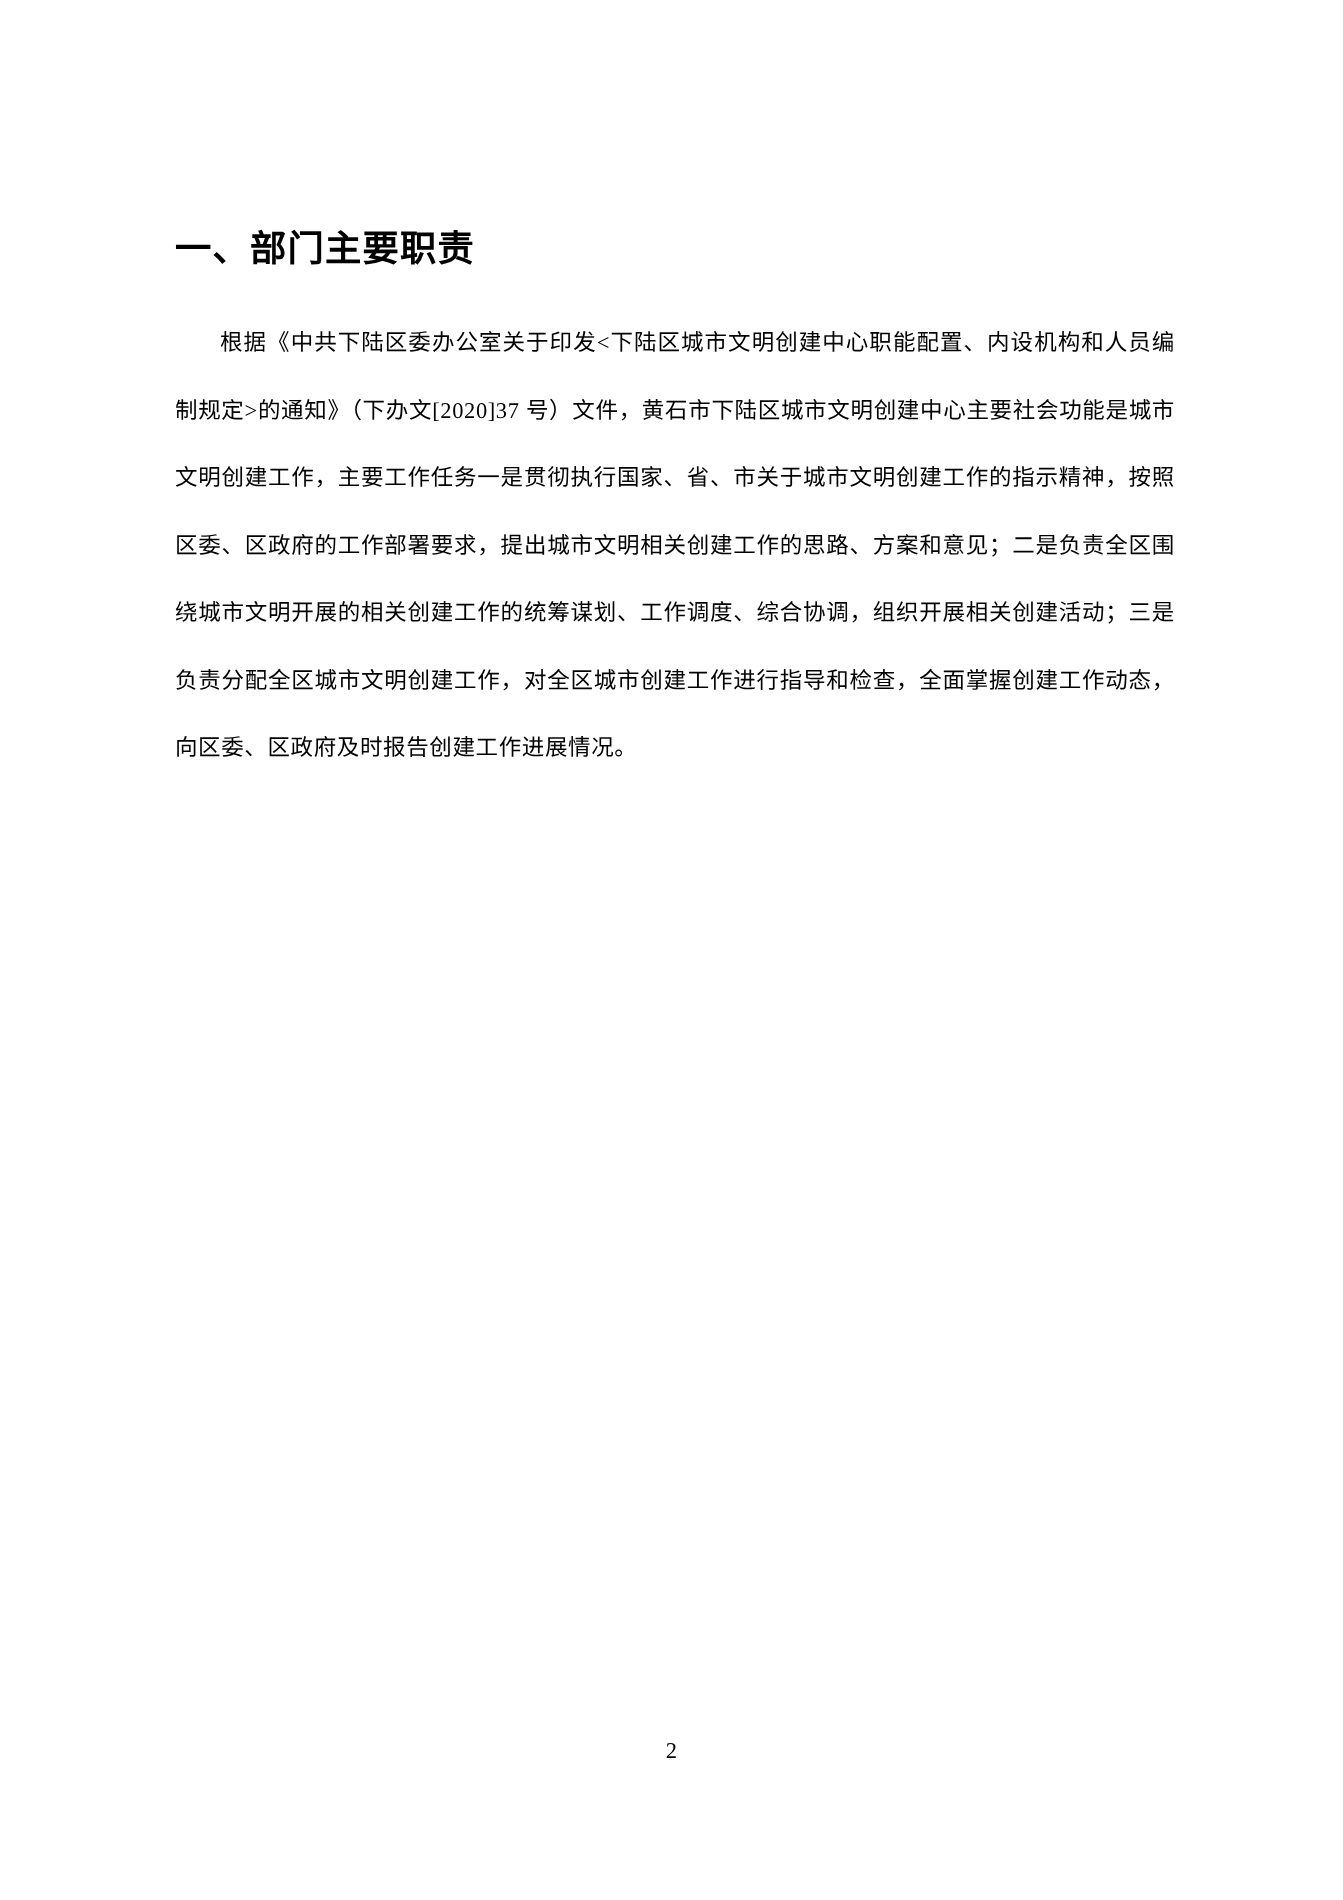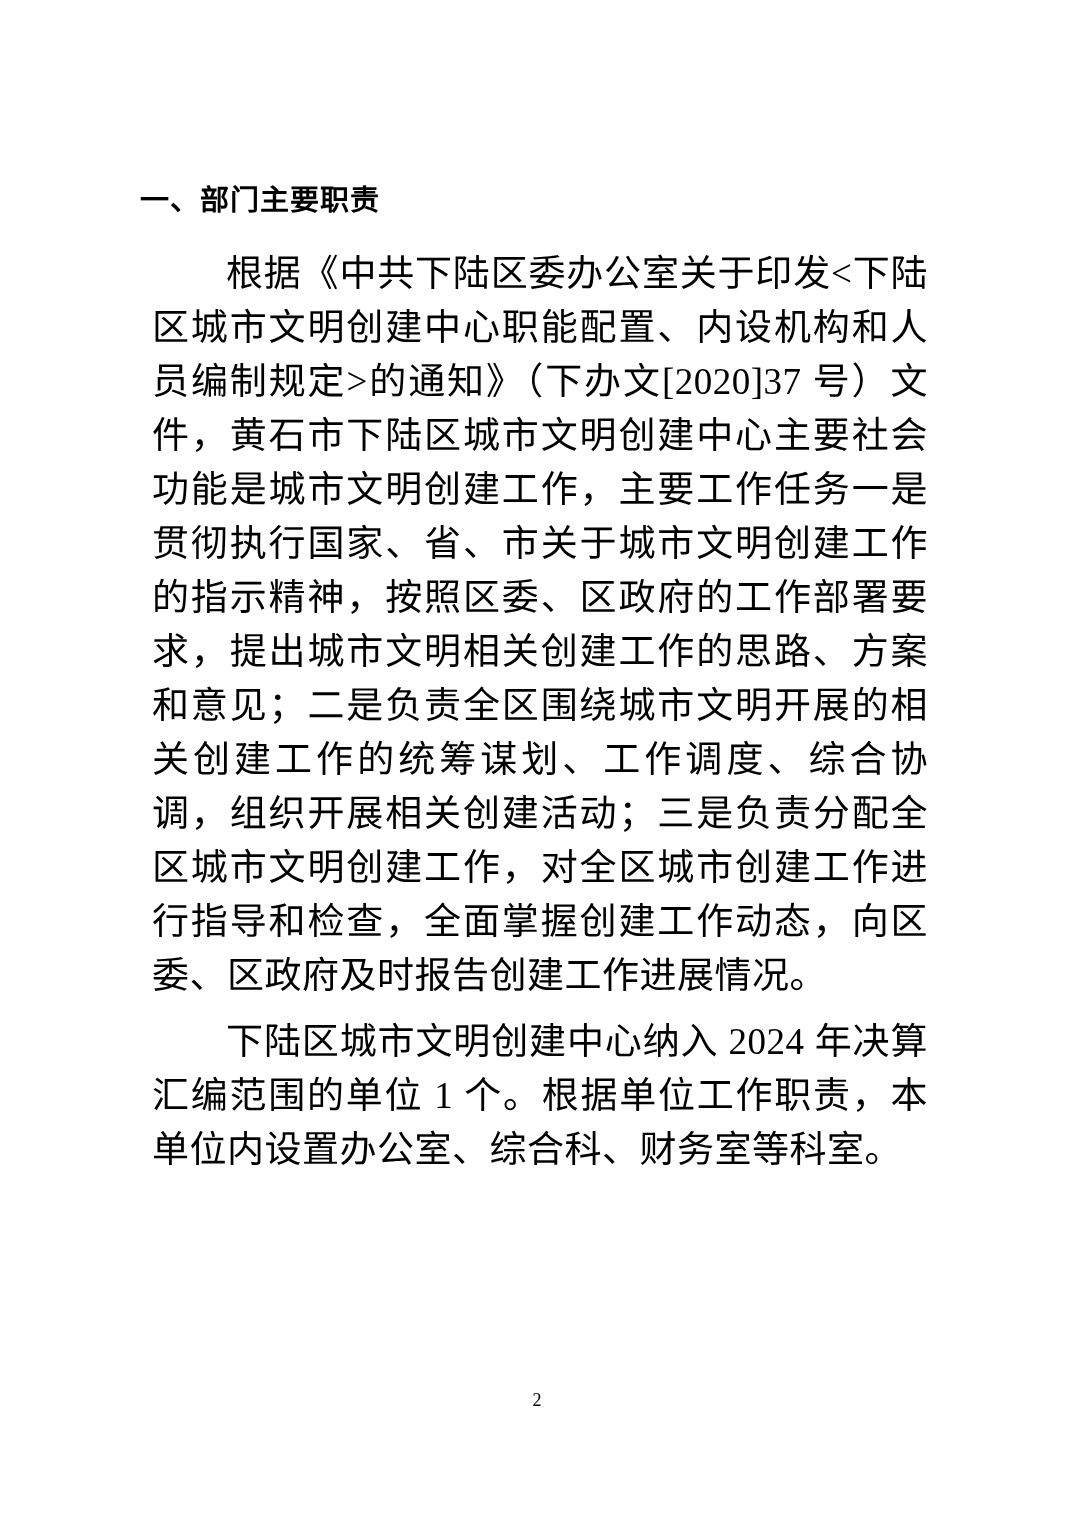--- a/index.html
+++ b/index.html
@@ -30,23 +30,23 @@
     font-size: 29px;
     letter-spacing: 1px;
     margin: 0 0 26px 0;
     line-height: 1.4;
   }
   .section-heading.second {
     margin-top: 44px;
     margin-bottom: 24px;
   }
   p.body-text {
-    font-size: 37px;
+    font-size: 18px;
     line-height: 54px;
-    margin: 12px;
+    margin: 0;
     text-align: justify;
     text-justify: inter-ideograph;
     text-indent: 2em;
     letter-spacing: 0.5px;
   }
   p.body-text + p.body-text {
     margin-top: 0;
   }
   .page-number {
     position: absolute;
@@ -64,20 +64,19 @@
 
 <div class="page">
 
   <div class="content">
 
     <h2 class="section-heading">一、部门主要职责</h2>
 
     <p class="body-text">根据《中共下陆区委办公室关于印发&lt;下陆区城市文明创建中心职能配置、内设机构和人员编制规定&gt;的通知》（下办文[2020]37 号）文件，黄石市下陆区城市文明创建中心主要社会功能是城市文明创建工作，主要工作任务一是贯彻执行国家、省、市关于城市文明创建工作的指示精神，按照区委、区政府的工作部署要求，提出城市文明相关创建工作的思路、方案和意见；二是负责全区围绕城市文明开展的相关创建工作的统筹谋划、工作调度、综合协调，组织开展相关创建活动；三是负责分配全区城市文明创建工作，对全区城市创建工作进行指导和检查，全面掌握创建工作动态，向区委、区政府及时报告创建工作进展情况。</p>
 
 
-    <p class="body-text">下陆区城市文明创建中心纳入 2024 年决算汇编范围的单位 1 个。根据单位工作职责，本单位内设置办公室、综合科、财务室等科室。</p>
 
 
   </div>
 
   <div class="page-number">2</div>
 
 </div>
 
 </body></html>

